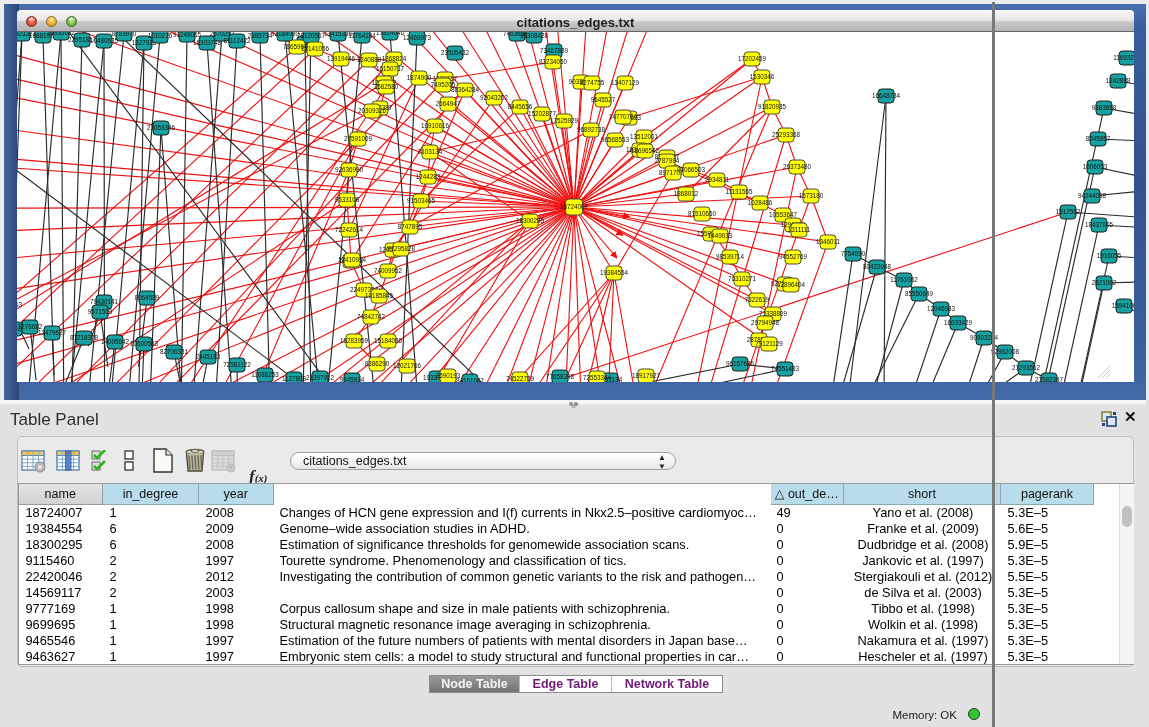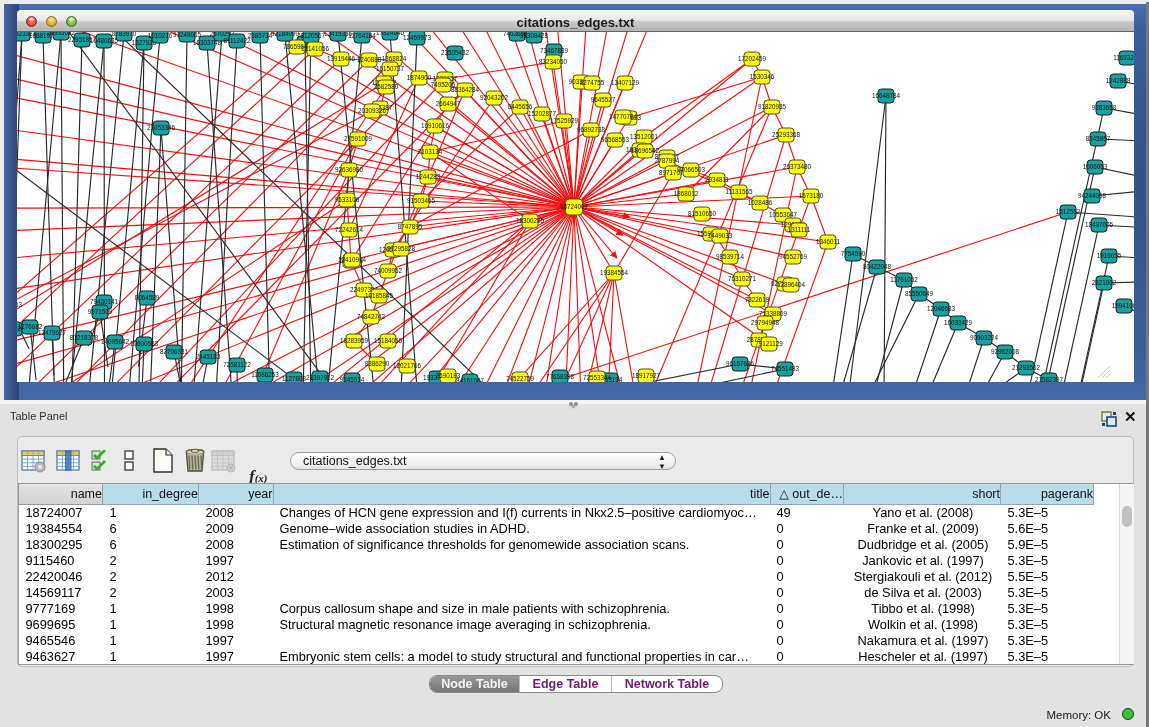--- a/index.html
+++ b/index.html
@@ -1,48 +1,48 @@
 <!DOCTYPE html>
 <html><head><meta charset="utf-8"><style>
 *{margin:0;padding:0;box-sizing:border-box}
 html,body{width:1149px;height:727px;overflow:hidden;background:#ececec;font-family:"Liberation Sans",sans-serif}
-#stage{position:relative;width:1149px;height:727px}
+#stage{position:relative;width:995px;height:727px}
 #bluebox{position:absolute;left:4px;top:4px;width:1142px;height:396px;background:linear-gradient(180deg,#4a6fae 0%,#3a5d9e 6%,#31528c 45%,#3c5f9e 88%,#446aa8 100%)}
 #bluebox .inshade{position:absolute;left:0;top:0;width:15px;height:100%;background:linear-gradient(90deg,#44679f,#2a4679)}
 #rightedge{position:absolute;right:0;top:2px;width:3px;height:725px;background:#787878}
 #titlebar{position:absolute;left:17px;top:10px;width:1117px;height:21px;border-radius:4px 4px 0 0;background:linear-gradient(180deg,#f5f5f5 0%,#e8e8e8 45%,#c9c9c9 55%,#b3b3b3 100%);border-top:1px solid #fdfdfd;box-shadow:0 1px 0 #63636d}
 #titlebar .tt{position:absolute;left:0;right:0;top:3.5px;text-align:center;font-size:13px;font-weight:bold;color:#1d1d1d}
 .tl{position:absolute;top:15.5px;width:11px;height:11px;border-radius:50%}
 #tlr{left:26px;background:radial-gradient(ellipse 60% 38% at 50% 22%,rgba(255,255,255,.92),rgba(255,255,255,0) 75%),radial-gradient(circle at 50% 45%,#f5897e 0%,#e64d41 55%,#c63328 80%,#701a13 100%);border:1px solid #84221a}
 #tly{left:46px;background:radial-gradient(circle at 50% 30%,#ffeebe 0%,#f2c150 35%,#e0a524 70%,#9a7114 100%);border:.5px solid #8c6911}
 #tlg{left:66px;background:radial-gradient(ellipse 60% 38% at 50% 22%,rgba(255,255,255,.92),rgba(255,255,255,0) 75%),radial-gradient(circle at 50% 45%,#b3e18c 0%,#77bd4a 55%,#5aa332 80%,#2f611a 100%);border:1px solid #35691c}
 #graphwrap{position:absolute;left:17px;top:31px;width:1117px;height:351px;background:#fff;overflow:hidden}
 #resizegrip{position:absolute;left:1095px;top:363px;width:16px;height:16px;opacity:.55}
 #panel{position:absolute;left:0;top:400px;width:1149px;height:327px;background:#e2e2e2}
 #panel .topstrip{position:absolute;left:0;top:0;width:1146px;height:5px;background:#f6f6f6;border-bottom:1px solid #e6e6e6}
 #panel .grab{position:absolute;left:569px;top:1.5px;width:4px;height:4px;border-radius:2px;background:#909090;box-shadow:5px 0 0 #8a8a8a,2.5px 2.5px 0 #b0b0b0}
-#paneltitle{position:absolute;left:10px;top:10px;font-size:11px;color:#2e2e2e}
+#paneltitle{position:absolute;left:10px;top:10px;font-size:17px;color:#2e2e2e}
 #floaticon{position:absolute;left:1101px;top:411px}
 #closex{position:absolute;left:1124px;top:408px;font-size:15px;font-weight:bold;color:#111}
 #contentbox{position:absolute;left:17px;top:436px;width:1117px;height:231px;background:#eaeaea;border:1px solid #bdbdbd;border-radius:5px}
 #toolbar{position:absolute;left:17px;top:447px;width:1117px;height:28px}
 #combo{position:absolute;left:290px;top:452px;width:386px;height:18px;border:1px solid #a0a0a0;border-radius:9px;background:linear-gradient(180deg,#ffffff,#f2f2f2 60%,#e4e4e4);font-size:12.5px;color:#111;line-height:17px;padding-left:12px}
 #combo .arr{position:absolute;right:9px;top:0px;font-size:8px;color:#222;line-height:9px;text-align:center}
 #tablewrap{position:absolute;left:17.5px;top:483px;width:1116px;height:182px;background:#fff;border:1px solid #999}
 #thead{position:absolute;left:0;top:0;height:21px;width:1100px}
-#thead .th{position:absolute;top:0;height:21px;background:#b9dcea;border-right:1px solid #8fa6b0;border-bottom:1px solid #8fa6b0;font-size:12.5px;color:#111;text-align:right;line-height:21px;overflow:hidden}
+#thead .th{position:absolute;top:0;height:21px;background:#b9dcea;border-right:1px solid #8fa6b0;border-bottom:1px solid #8fa6b0;font-size:12.5px;color:#111;text-align:center;line-height:21px;overflow:hidden}
 #thead .th.gray{background:linear-gradient(180deg,#e4e4e4,#d2d2d2);border-right:1px solid #9a9a9a;border-bottom:1px solid #9a9a9a}
 #tbody{position:absolute;left:0;top:21px;width:1100px}
 .tr{position:relative;height:16px;white-space:nowrap}
 .c{position:absolute;top:0;height:16px;font-size:12.8px;color:#000;overflow:hidden;line-height:15px}
 .c0{left:7px;width:90px}.c1{left:91px;width:90px}.c2{left:187px;width:70px}.c3{left:261px;width:492px}
 .c4{left:758px;width:68px}.c5{left:826px;width:157px;text-align:center}.c6{left:989px;width:90px}
 #vscroll{position:absolute;left:1100px;top:0;width:15px;height:180px;background:#f5f5f5;border-left:1px solid #d8d8d8}
 #vthumb{position:absolute;left:2.5px;top:22px;width:10px;height:21px;border-radius:5px;background:#c1c1c1}
-#tabs{position:absolute;left:429px;top:675px;height:18px;border:1px solid #8a8a8a;border-radius:8px;overflow:hidden;display:flex;background:#fff}
+#tabs{position:absolute;left:429px;top:675px;height:18px;border:1px solid #8a8a8a;border-radius:0;overflow:hidden;display:flex;background:#fff}
 #tabs .seg{height:18px;font-size:12.5px;font-weight:bold;line-height:17px;text-align:center;color:#701a75}
 #tabs .seg.sel{background:linear-gradient(180deg,#999999,#6f6f6f);color:#f4f4f4}
 #tabs .seg.b{border-left:1px solid #bbb}
 #status{position:absolute;right:38px;top:709px;font-size:11.5px;color:#1a1a1a}
 #memdot{position:absolute;right:15px;top:708px;width:12px;height:12px;border-radius:50%;background:#35c435;border:1px solid #1c401c}
 </style></head><body>
 <div id="stage">
   <div id="bluebox">
       <div class="inshade"></div>
     </div>
@@ -730,21 +730,20 @@
         <path d="M18.5,17.5 l3,3 M21.5,17.5 l-3,3" stroke="#777" stroke-width="1.2"></path>
       </svg>
       <div style="position:absolute;left:232px;top:20px;font-family:'Liberation Serif',serif;font-size:17px;font-style:italic;font-weight:bold;color:#222">f<span style="font-size:11px">(x)</span></div>
     </div>
   <div id="combo">citations_edges.txt<div class="arr">▲<br>▼</div></div>
   <div id="tablewrap">
     <div id="thead">
       <div class="th gray" style="left:0;width:84.5px">name</div>
       <div class="th" style="left:84.5px;width:96px">in_degree</div>
       <div class="th" style="left:180.5px;width:74.5px">year</div>
-      <div class="th" style="left:255px;width:497px">title</div>
       <div class="th" style="left:752px;width:73.5px">△ out_de…</div>
       <div class="th" style="left:825.5px;width:157px">short</div>
       <div class="th" style="left:982.5px;width:93px">pagerank</div>
     </div>
     <div id="tbody">
 <div class="tr">
           <div class="c c0">18724007</div>
           <div class="c c1">1</div>
           <div class="c c2">2008</div>
           <div class="c c3">Changes of HCN gene expression and I(f) currents in Nkx2.5–positive cardiomyoc…</div>
@@ -760,35 +759,37 @@
           <div class="c c4">0</div>
           <div class="c c5">Franke et al. (2009)</div>
           <div class="c c6">5.6E–5</div>
         </div>
 <div class="tr">
           <div class="c c0">18300295</div>
           <div class="c c1">6</div>
           <div class="c c2">2008</div>
           <div class="c c3">Estimation of significance thresholds for genomewide association scans.</div>
           <div class="c c4">0</div>
-          <div class="c c5">Dudbridge et al. (2005)</div>
+          <div class="c c5">Dudbridge et al. (2008)</div>
           <div class="c c6">5.9E–5</div>
         </div>
 <div class="tr">
           <div class="c c0">9115460</div>
           <div class="c c1">2</div>
           <div class="c c2">1997</div>
+          <div class="c c3">Tourette syndrome. Phenomenology and classification of tics.</div>
           <div class="c c4">0</div>
           <div class="c c5">Jankovic et al. (1997)</div>
           <div class="c c6">5.3E–5</div>
         </div>
 <div class="tr">
           <div class="c c0">22420046</div>
           <div class="c c1">2</div>
           <div class="c c2">2012</div>
+          <div class="c c3">Investigating the contribution of common genetic variants to the risk and pathogen…</div>
           <div class="c c4">0</div>
           <div class="c c5">Stergiakouli et al. (2012)</div>
           <div class="c c6">5.5E–5</div>
         </div>
 <div class="tr">
           <div class="c c0">14569117</div>
           <div class="c c1">2</div>
           <div class="c c2">2003</div>
           <div class="c c4">0</div>
           <div class="c c5">de Silva et al. (2003)</div>
@@ -809,20 +810,21 @@
           <div class="c c2">1998</div>
           <div class="c c3">Structural magnetic resonance image averaging in schizophrenia.</div>
           <div class="c c4">0</div>
           <div class="c c5">Wolkin et al. (1998)</div>
           <div class="c c6">5.3E–5</div>
         </div>
 <div class="tr">
           <div class="c c0">9465546</div>
           <div class="c c1">1</div>
           <div class="c c2">1997</div>
+          <div class="c c3">Estimation of the future numbers of patients with mental disorders in Japan base…</div>
           <div class="c c4">0</div>
           <div class="c c5">Nakamura et al. (1997)</div>
           <div class="c c6">5.3E–5</div>
         </div>
 <div class="tr">
           <div class="c c0">9463627</div>
           <div class="c c1">1</div>
           <div class="c c2">1997</div>
           <div class="c c3">Embryonic stem cells: a model to study structural and functional properties in car…</div>
           <div class="c c4">0</div>

